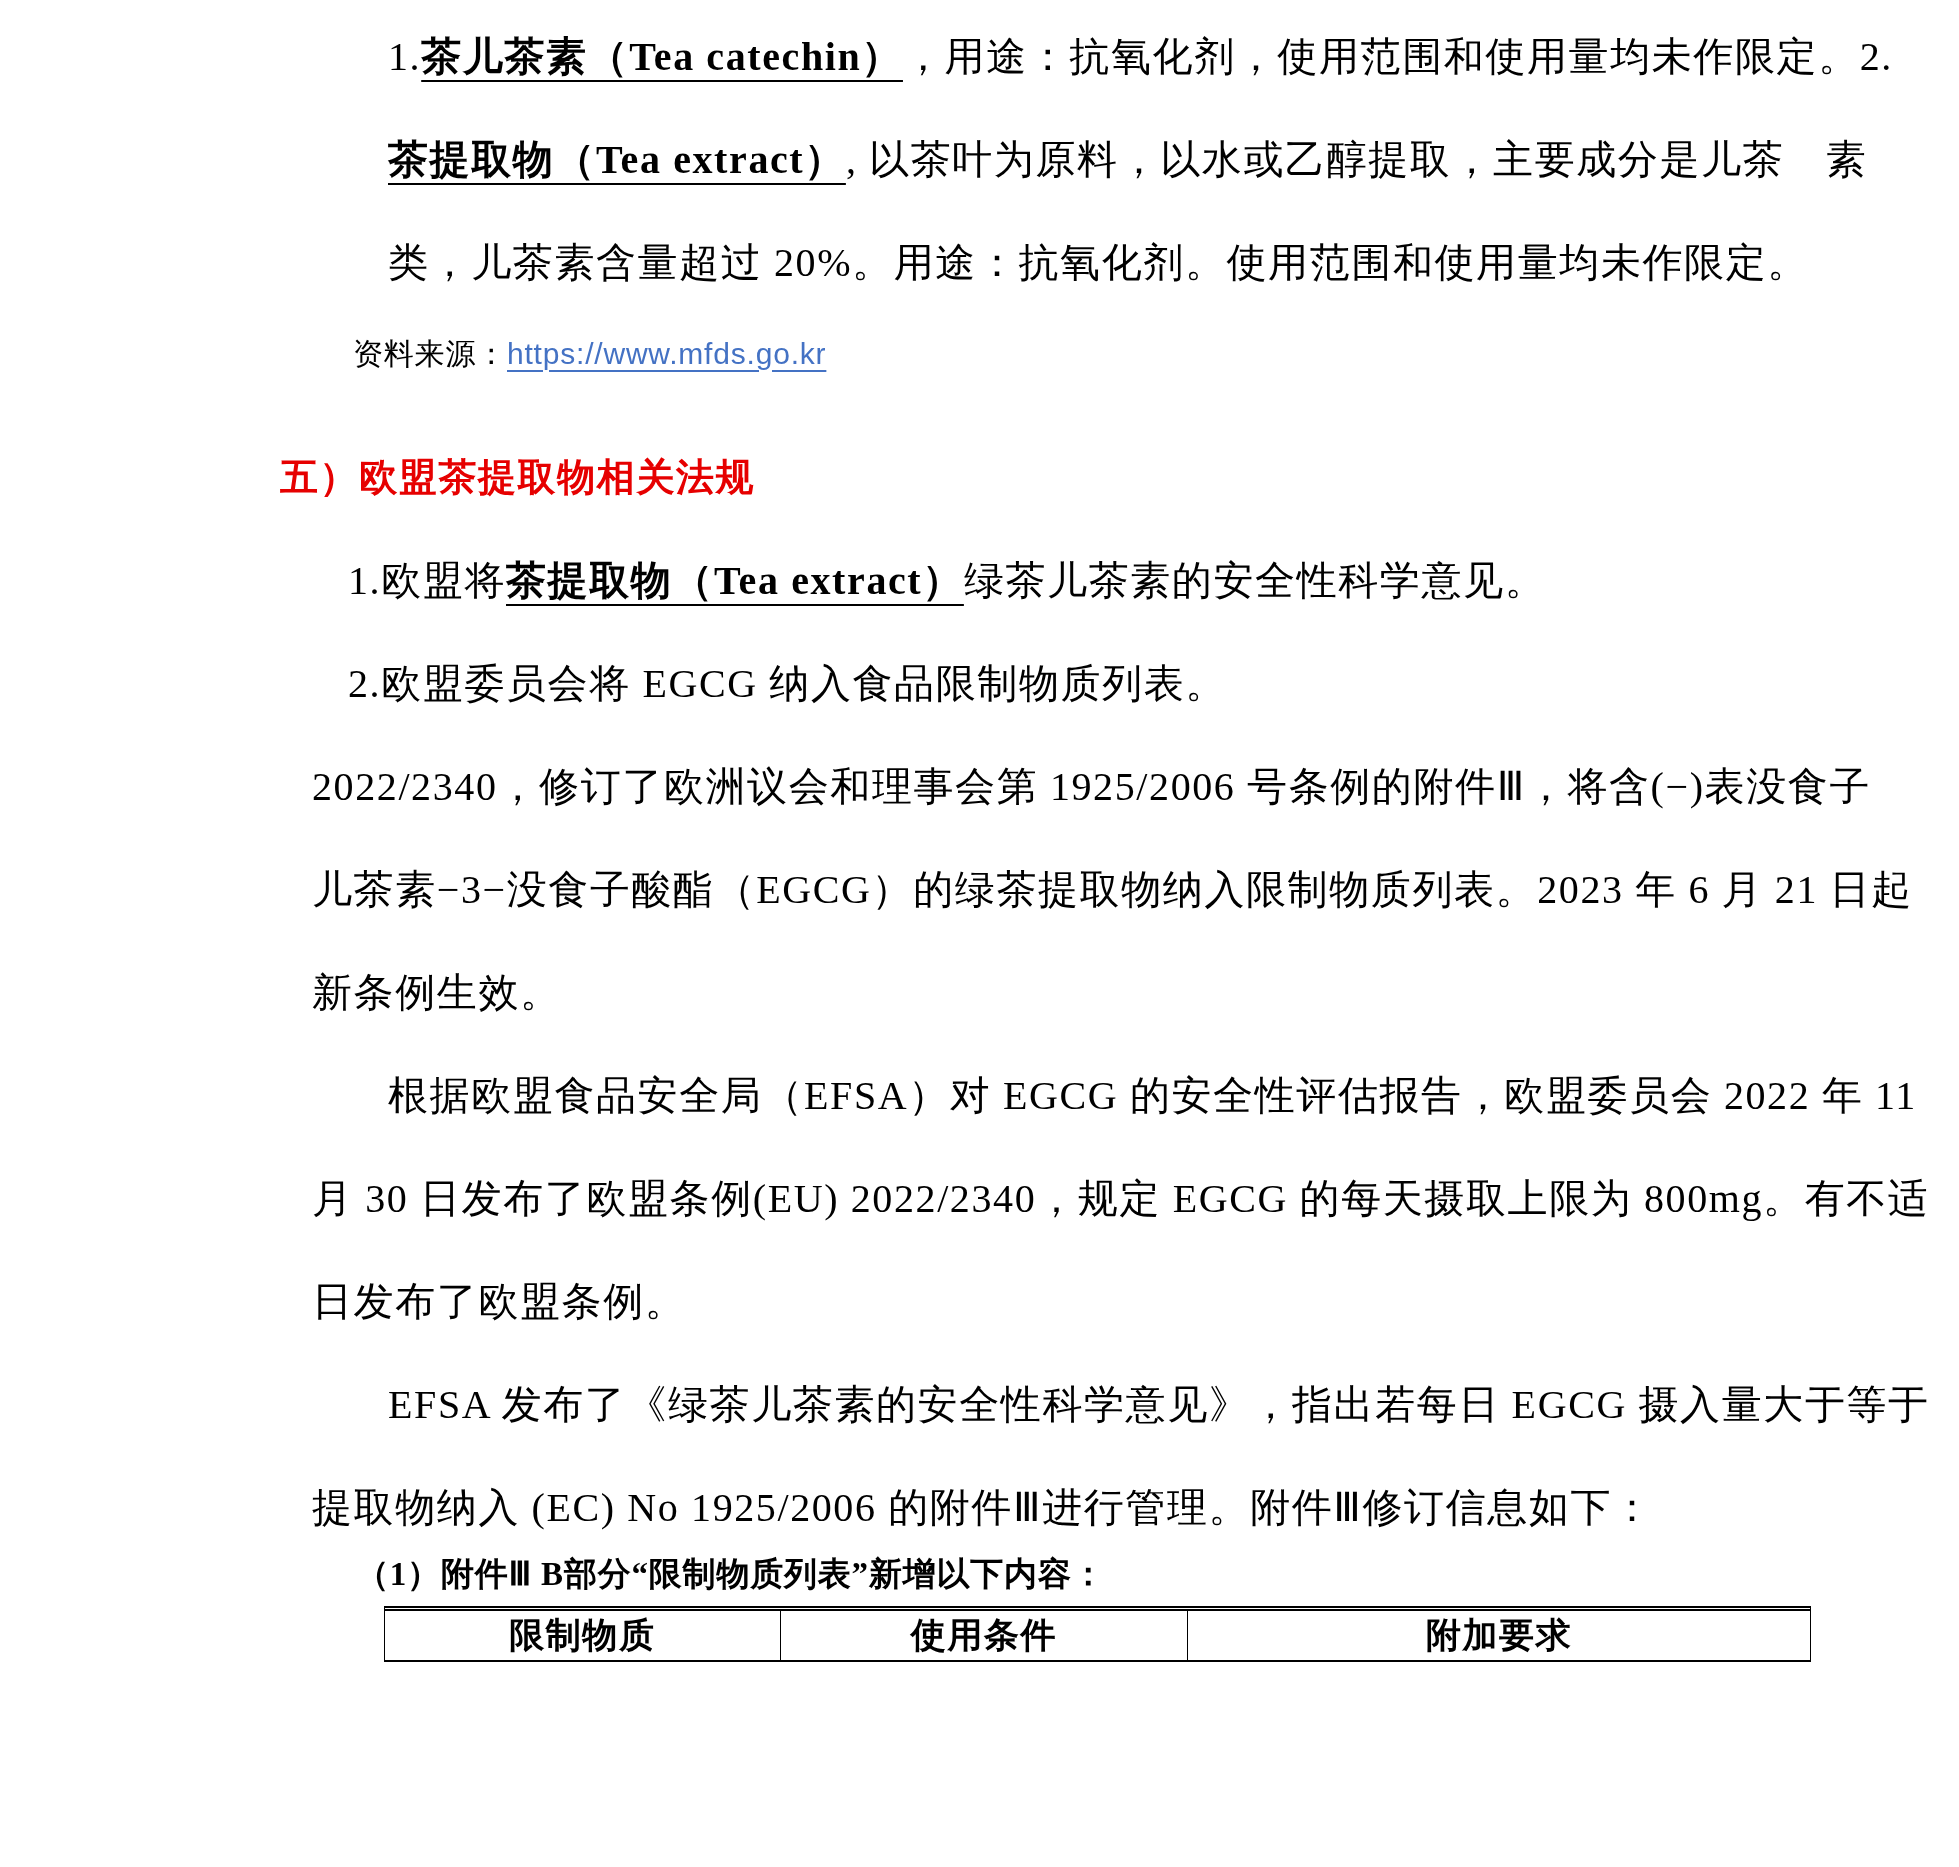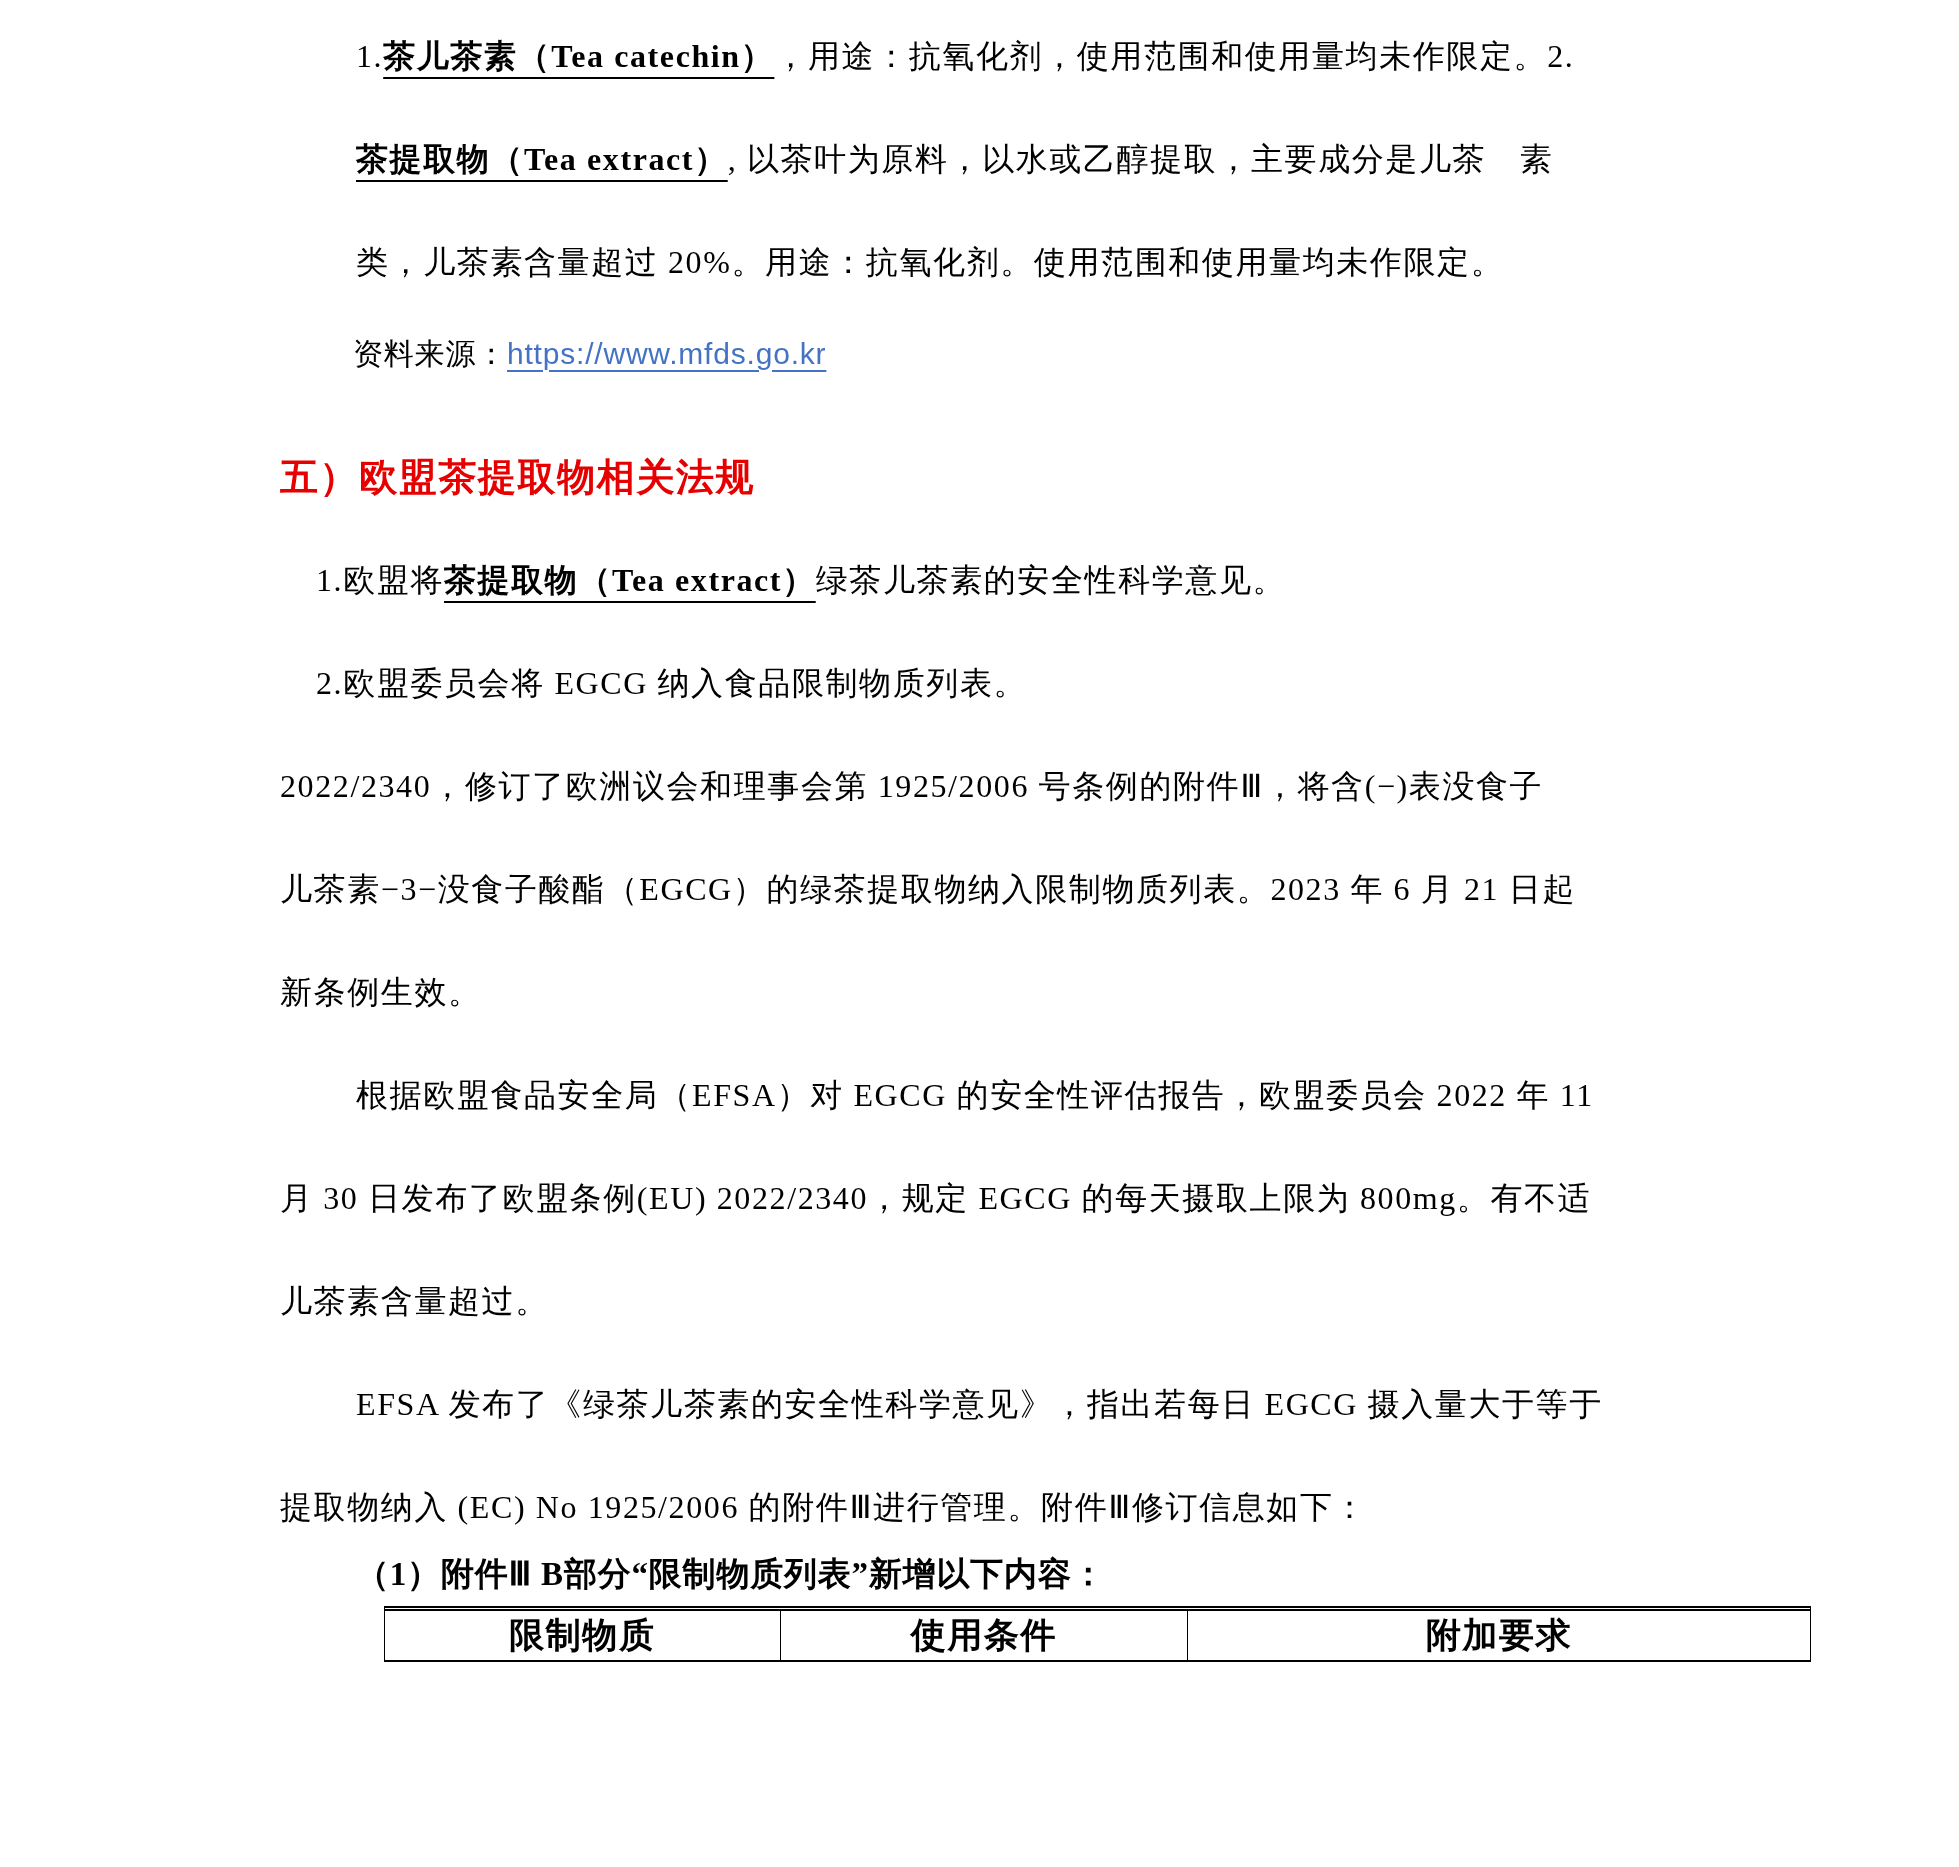--- a/index.html
+++ b/index.html
@@ -9,23 +9,24 @@
     background: #ffffff;
     color: #000000;
     font-family: "Liberation Serif", serif;
     box-sizing: border-box;
     padding: 4.7px 150px 0 280px;
     overflow: hidden;
   }
   .line {
     height: 103px;
     line-height: 103px;
-    font-size: 32px;
+    font-size: 40px;
     white-space: nowrap;
     letter-spacing: 1.6px;
+    margin-left: 32px;
   }
   .k { padding-left: 76px; }          
   .item { padding-left: 36px; }       
   .indent { padding-left: 76px; }     
   .bu {                                
     font-weight: bold;
     text-decoration: underline;
     text-decoration-thickness: 2.4px;
     text-underline-offset: 9.5px;
   }
@@ -110,21 +111,21 @@
 
 <div>
   <div class="line">2022/2340，修订了欧洲议会和理事会第 1925/2006 号条例的附件Ⅲ，将含(−)表没食子</div>
   <div class="line">儿茶素−3−没食子酸酯（EGCG）的绿茶提取物纳入限制物质列表。2023 年 6 月 21 日起</div>
   <div class="line">新条例生效。</div>
 </div>
 
 <div>
   <div class="line indent">根据欧盟食品安全局（EFSA）对 EGCG 的安全性评估报告，欧盟委员会 2022 年 11</div>
   <div class="line">月 30 日发布了欧盟条例(EU) 2022/2340，规定 EGCG 的每天摄取上限为 800mg。有不适</div>
-  <div class="line">儿茶素含量超过。</div>
+  <div class="line">日发布了欧盟条例。</div>
 </div>
 
 <div>
   <div class="line indent">EFSA 发布了《绿茶儿茶素的安全性科学意见》，指出若每日 EGCG 摄入量大于等于</div>
   <div class="line">提取物纳入 (EC) No 1925/2006 的附件Ⅲ进行管理。附件Ⅲ修订信息如下：</div>
 </div>
 
 <div class="annex">（1）附件Ⅲ B部分“限制物质列表”新增以下内容：</div>
 
 <table class="restrict">

